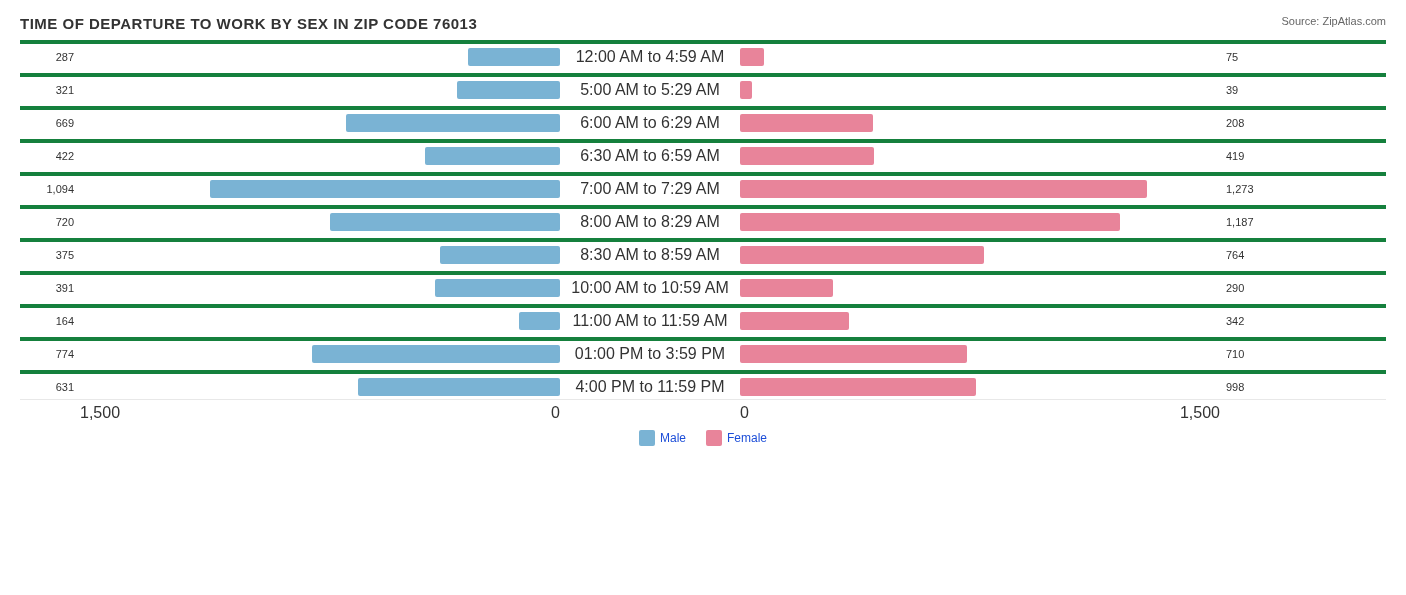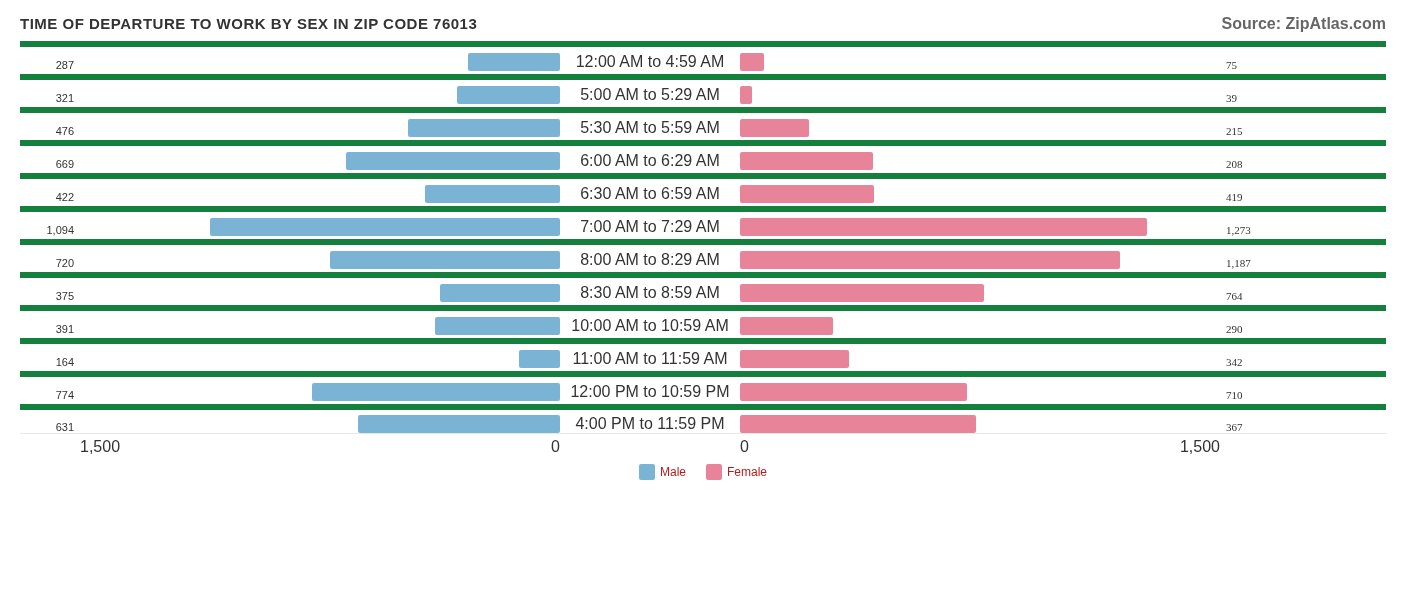--- a/index.html
+++ b/index.html
@@ -23,34 +23,33 @@
       margin-bottom: 8px;
     }
     .chart-title {
       font-size: 15px;
       font-weight: bold;
       color: #333;
       text-transform: uppercase;
       letter-spacing: 0.5px;
     }
     .source-text {
-      font-size: 16px;
+      font-size: 11px;
       color: #666;
-      font-weight: bold;
     }
     .chart-area {
       position: relative;
       width: 100%;
     }
     .row {
       display: flex;
-      align-items: flex-end;
+      align-items: center;
       height: 30px;
       margin-bottom: 3px;
-      border-top: 6px solid #15803d;
+      border-top: 4px solid #15803d;
     }
     .row:last-child {
       border-bottom: 1px solid #e8e8e8;
     }
     .left-value {
       width: 60px;
       text-align: right;
       font-size: 11px;
       color: #333;
       padding-right: 6px;
@@ -88,21 +87,20 @@
       background: #e8849a;
       border-radius: 2px;
     }
     .right-value {
       width: 60px;
       text-align: left;
       font-size: 11px;
       color: #333;
       padding-left: 6px;
       flex-shrink: 0;
-      font-family: Liberation Serif, serif;
     }
     .axis-row {
       display: flex;
       align-items: center;
       margin-top: 4px;
     }
     .axis-left {
       width: 60px;
       flex-shrink: 0;
     }
@@ -135,21 +133,21 @@
       justify-content: center;
       align-items: center;
       gap: 20px;
       margin-top: 8px;
     }
     .legend-item {
       display: flex;
       align-items: center;
       gap: 5px;
       font-size: 12px;
-      color: #b91c1c;
+      color: #1d4ed8;
       justify-content: flex-end;
     }
     .legend-box {
       width: 16px;
       height: 16px;
       border-radius: 2px;
     }
     
   </style>
 </head>
@@ -178,31 +176,20 @@
     <div class="left-bar-container">
       <div class="left-bar" style="width:103px; background:#7ab3d4;"></div>
     </div>
     <div class="label-center">5:00 AM to 5:29 AM</div>
     <div class="right-bar-container">
       <div class="right-bar" style="width:12px; background:#e8849a;"></div>
     </div>
     <div class="right-value">39</div>
   </div>
       <div class="row">
-    <div class="left-value">476</div>
-    <div class="left-bar-container">
-      <div class="left-bar" style="width:152px; background:#7ab3d4;"></div>
-    </div>
-    <div class="label-center">5:30 AM to 5:59 AM</div>
-    <div class="right-bar-container">
-      <div class="right-bar" style="width:69px; background:#e8849a;"></div>
-    </div>
-    <div class="right-value">215</div>
-  </div>
-      <div class="row">
     <div class="left-value">669</div>
     <div class="left-bar-container">
       <div class="left-bar" style="width:214px; background:#7ab3d4;"></div>
     </div>
     <div class="label-center">6:00 AM to 6:29 AM</div>
     <div class="right-bar-container">
       <div class="right-bar" style="width:133px; background:#e8849a;"></div>
     </div>
     <div class="right-value">208</div>
   </div>
@@ -270,36 +257,36 @@
     <div class="right-bar-container">
       <div class="right-bar" style="width:109px; background:#e8849a;"></div>
     </div>
     <div class="right-value">342</div>
   </div>
       <div class="row">
     <div class="left-value">774</div>
     <div class="left-bar-container">
       <div class="left-bar" style="width:248px; background:#7ab3d4;"></div>
     </div>
-    <div class="label-center">12:00 PM to 10:59 PM</div>
+    <div class="label-center">01:00 PM to 3:59 PM</div>
     <div class="right-bar-container">
       <div class="right-bar" style="width:227px; background:#e8849a;"></div>
     </div>
     <div class="right-value">710</div>
   </div>
       <div class="row">
     <div class="left-value">631</div>
     <div class="left-bar-container">
       <div class="left-bar" style="width:202px; background:#7ab3d4;"></div>
     </div>
     <div class="label-center">4:00 PM to 11:59 PM</div>
     <div class="right-bar-container">
       <div class="right-bar" style="width:236px; background:#e8849a;"></div>
     </div>
-    <div class="right-value">367</div>
+    <div class="right-value">998</div>
   </div>
     </div>
 
   <div class="axis-row">
     <div class="axis-left"></div>
     <div class="axis-labels-left">
       <span class="axis-label">1,500</span>
       <span class="axis-label">0</span>
     </div>
     <div class="axis-center"></div>

